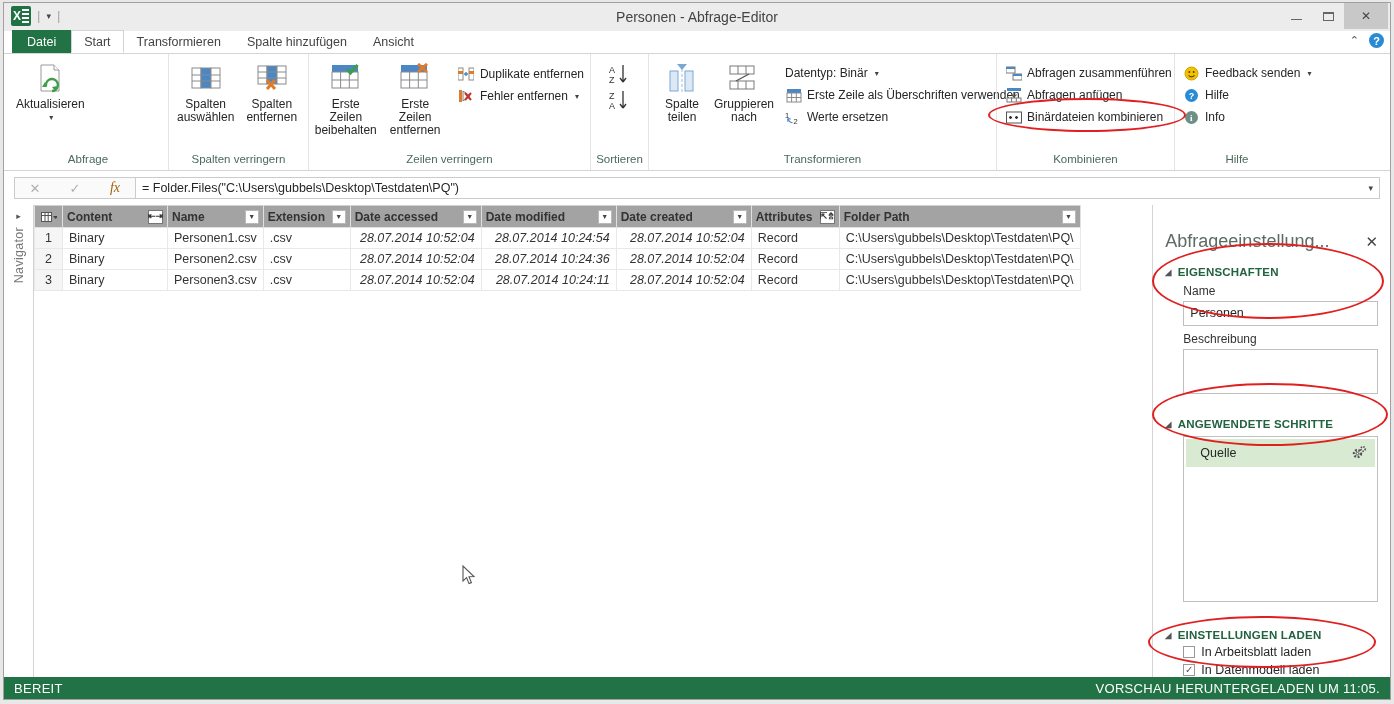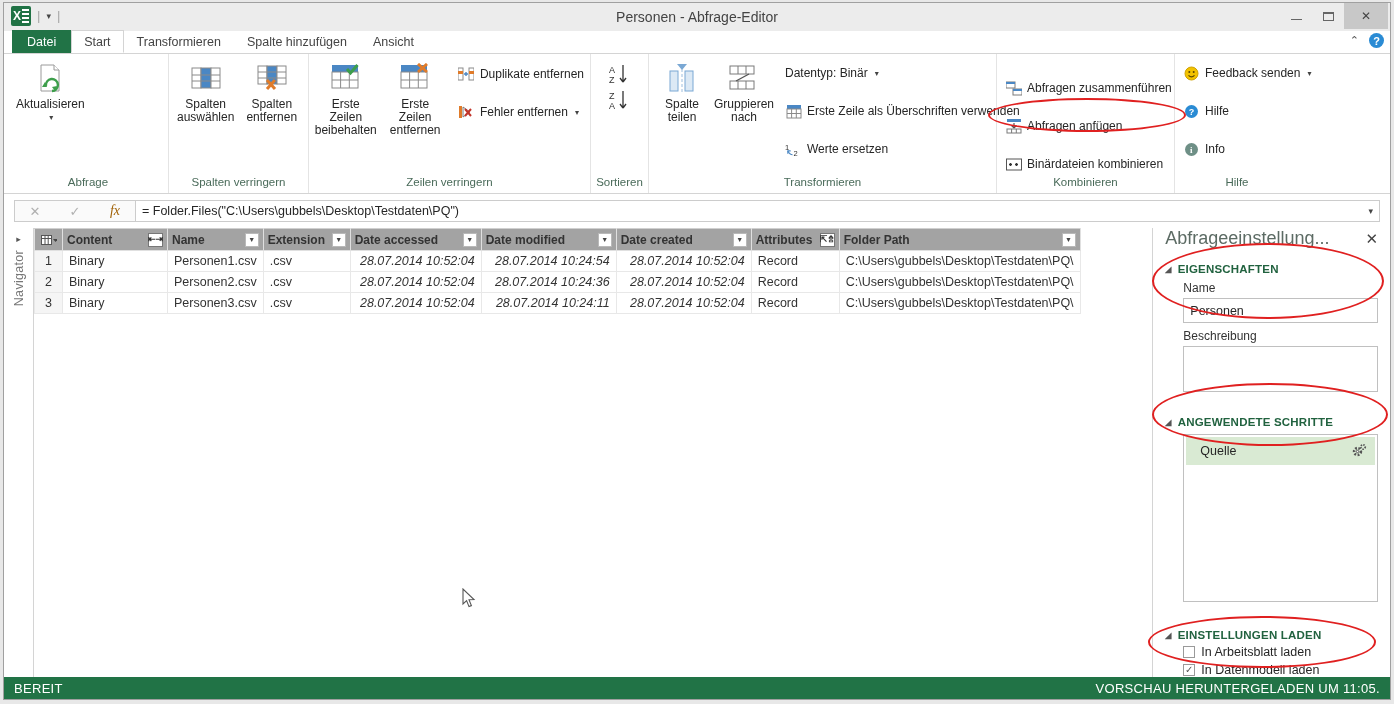--- a/index.html
+++ b/index.html
@@ -89,21 +89,21 @@
   .bigbtn {
     width:auto; min-width:62px; padding:0 6px; display:flex; flex-direction:column;
     align-items:center; text-align:center; font-size:12px; color:#262626; line-height:13px;
   }
   .bigbtn .ico { height:34px; display:flex; align-items:center; justify-content:center; margin-bottom:3px; }
   .smallbtn {
     display:flex; align-items:center; gap:5px; height:22px; font-size:12px; color:#262626;
     padding:0 4px; white-space:nowrap;
   }
   .smallbtn .ico { width:17px; height:17px; display:flex; align-items:center; justify-content:center; flex:0 0 17px; }
-  .stack { display:flex; flex-direction:column; justify-content:flex-start;gap:16px; }
+  .stack { display:flex; flex-direction:column; justify-content:flex-start; }
   .caret { font-size:8px; color:#444; margin-left:2px; }
 
   
   .fxbar {
     flex:0 0 34px; background:#fff; display:flex; align-items:center;
     padding:0 10px; gap:0;
   }
   .fx-icons {
     display:flex; align-items:center; height:22px; border:1px solid #ccc; background:#fafafa;
     border-right:none;
@@ -156,21 +156,21 @@
     display:inline-flex; align-items:center; justify-content:center; font-size:9px; color:#333;
     flex:0 0 15px; line-height:1;
   }
 
   
   .rightpane {
     flex:0 0 234px; background:#fff; border-left:1px solid #d4d4d4;
     display:flex; flex-direction:column; padding:0 12px; position:relative;
   }
   .rp-title {
-    font-size:18px; color:#5c6b64; margin-top:0; display:flex;
+    font-size:18px; color:#5c6b64; margin-top:26px; display:flex;
     align-items:center; justify-content:space-between; font-weight:300;gap:36px;
   }
   .rp-close { font-size:15px; color:#444; }
   .rp-section {
     margin-top:14px; font-size:11.5px; font-weight:bold; color:#21623f;
     letter-spacing:0.2px; display:flex; align-items:center; gap:6px;
   }
   .tri { font-size:8px; color:#555; }
   .rp-label { font-size:12px; color:#333; margin:6px 0 3px 18px; }
   .rp-input {
@@ -437,21 +437,21 @@
             </span>
             <span>Werte ersetzen</span>
           </div>
         </div>
       </div>
       <div class="rgroup-label">Transformieren</div>
     </div>
 
     <div class="rgroup" style="width:178px">
       <div class="rgroup-body">
-        <div class="stack" style="margin-top:16px;margin-left:2px">
+        <div class="stack" style="margin-top:1px;margin-left:2px">
           <div class="smallbtn">
             <span class="ico">
               <svg width="16" height="15" viewBox="0 0 16 15">
                 <rect x="0" y="1" width="9" height="6" fill="#fff" stroke="#7a7a7a"></rect>
                 <rect x="0" y="1" width="9" height="2" fill="#4a87c4"></rect>
                 <rect x="7" y="8" width="9" height="6" fill="#fff" stroke="#7a7a7a"></rect>
                 <rect x="7" y="8" width="9" height="2" fill="#4a87c4"></rect>
               </svg>
             </span>
             <span>Abfragen zusammenführen</span>

